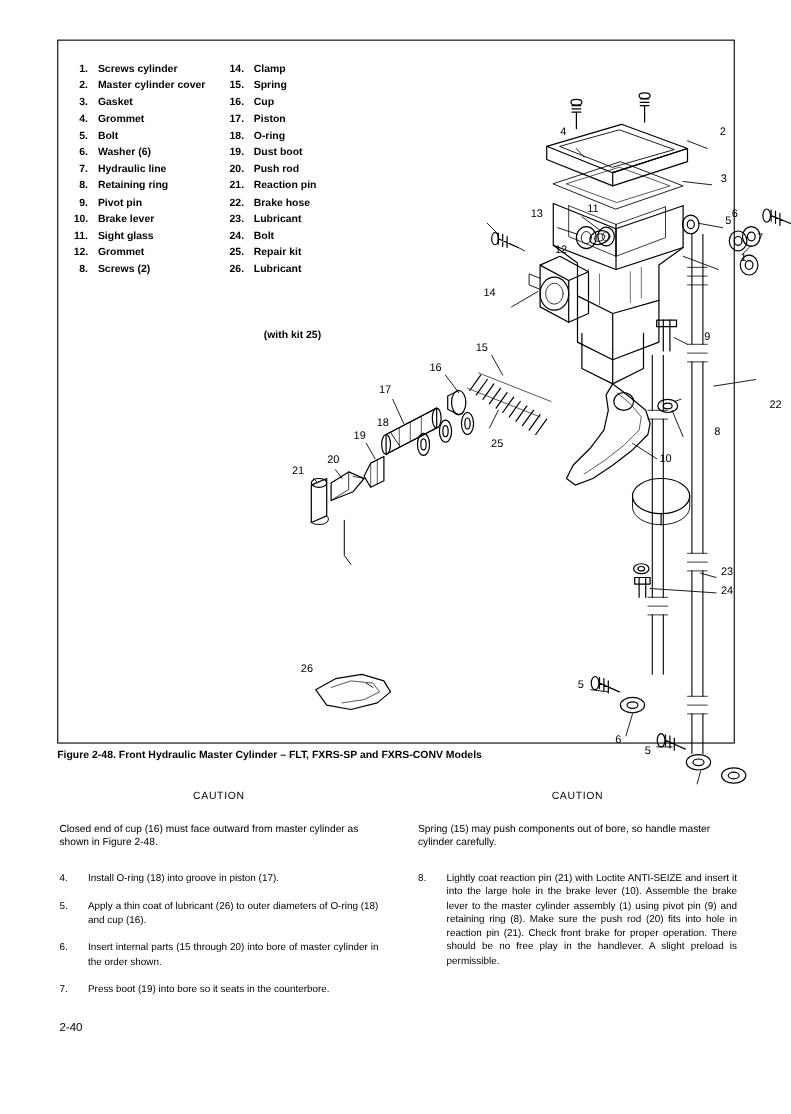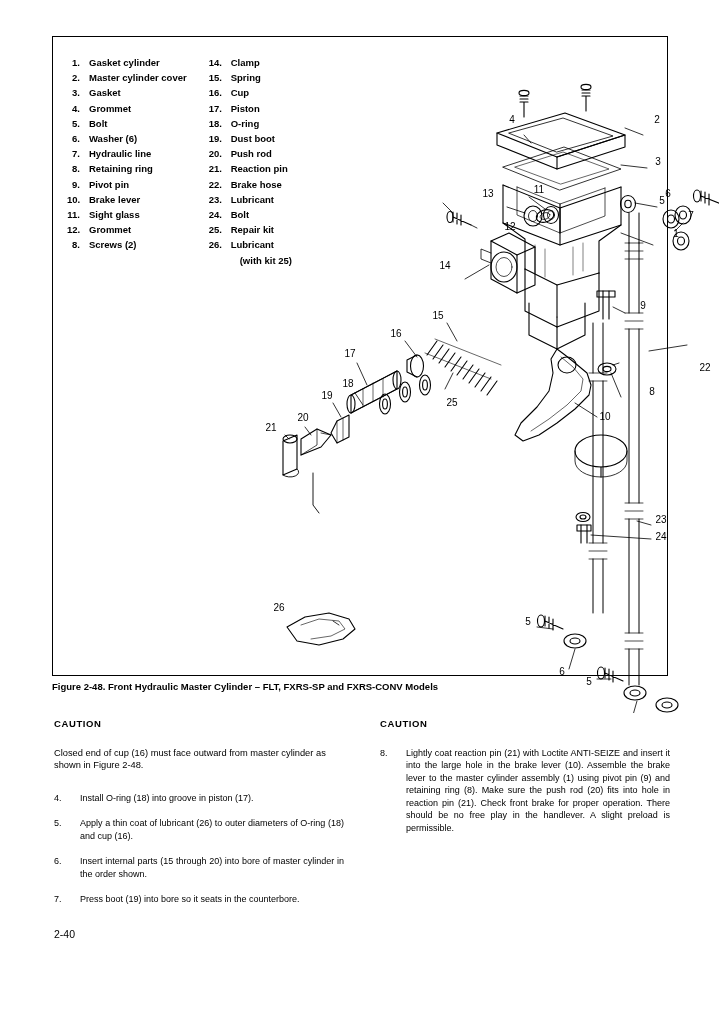--- a/index.html
+++ b/index.html
@@ -53,20 +53,21 @@
   }
   .legend-num {
     width: 22px;
     text-align: right;
     padding-right: 9px;
     box-sizing: border-box;
   }
   .legend-sub {
     padding-left: 31px;
     white-space: nowrap;
+    margin-top: 44px;
   }
 
   
   .figure-caption {
     position: absolute;
     left: 52px;
     top: 681px;
     width: 616px;
     text-align: left;
     font-size: 9.5px;
@@ -77,23 +78,23 @@
   .col {
     position: absolute;
     width: 290px;
     font-size: 9px;
     line-height: 12.5px;
   }
   .col-left  { left: 54px;  top: 718px; }
   .col-right { left: 380px; top: 718px; }
 
   .caution-head {
-    text-align: left;
+    text-align: center;
     font-size: 9.5px;
-    font-weight: bold;
+    font-weight: normal;
     letter-spacing: 0.6px;
     margin-bottom: 16px;
   }
   .caution-body {
     font-size: 9.3px;
     font-weight: normal;
     line-height: 12.5px;
     margin-bottom: 20px;
   }
   .step {
@@ -139,21 +140,21 @@
 <body>
 
 <div class="page">
 
   <div class="figure-frame">
 
     <div class="legend">
       <div class="legend-col">
         <div class="legend-item">
             <span class="legend-num">1.</span>
-            <span>Gasket cylinder</span>
+            <span>Screws cylinder</span>
           </div>
         <div class="legend-item">
             <span class="legend-num">2.</span>
             <span>Master cylinder cover</span>
           </div>
         <div class="legend-item">
             <span class="legend-num">3.</span>
             <span>Gasket</span>
           </div>
         <div class="legend-item">
@@ -498,20 +499,21 @@
       <span class="step-text">Insert internal parts (15 through 20) into bore of master cylinder in the order shown.</span>
     </div>
     <div class="step">
       <span class="step-num">7.</span>
       <span class="step-text">Press boot (19) into bore so it seats in the counterbore.</span>
     </div>
   </div>
 
   <div class="col col-right">
     <div class="caution-head">CAUTION</div>
+    <div class="caution-body">Spring (15) may push components out of bore, so handle master cylinder carefully.</div>
 
     <div class="step">
       <span class="step-num">8.</span>
       <span class="step-text">Lightly coat reaction pin (21) with Loctite ANTI-SEIZE and insert it into the large hole in the brake lever (10). Assemble the brake lever to the master cylinder assembly (1) using pivot pin (9) and retaining ring (8). Make sure the push rod (20) fits into hole in reaction pin (21). Check front brake for proper operation. There should be no free play in the handlever. A slight preload is permissible.</span>
     </div>
   </div>
 
   <div class="page-number">2-40</div>
 
 </div>

